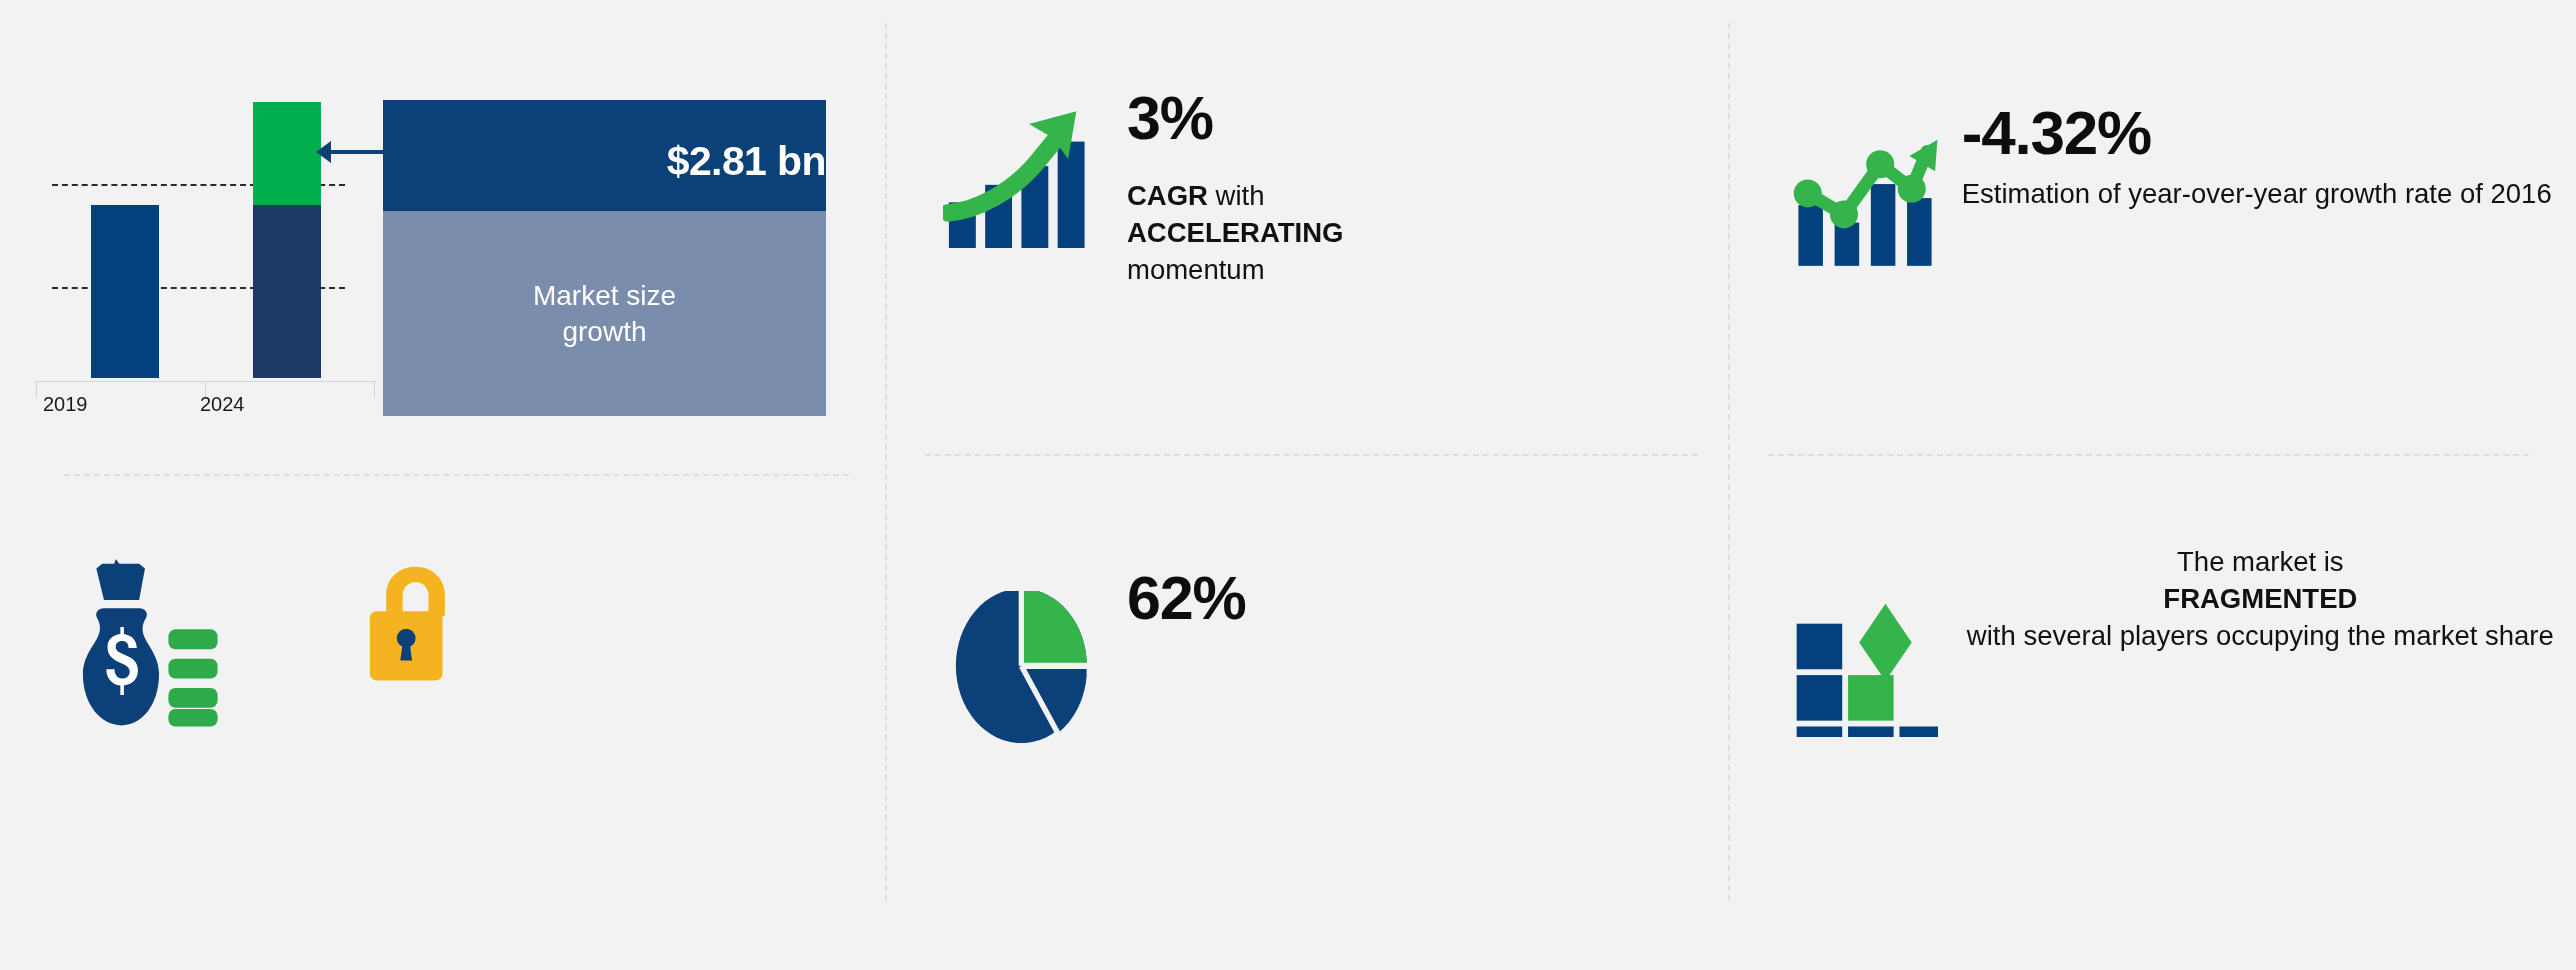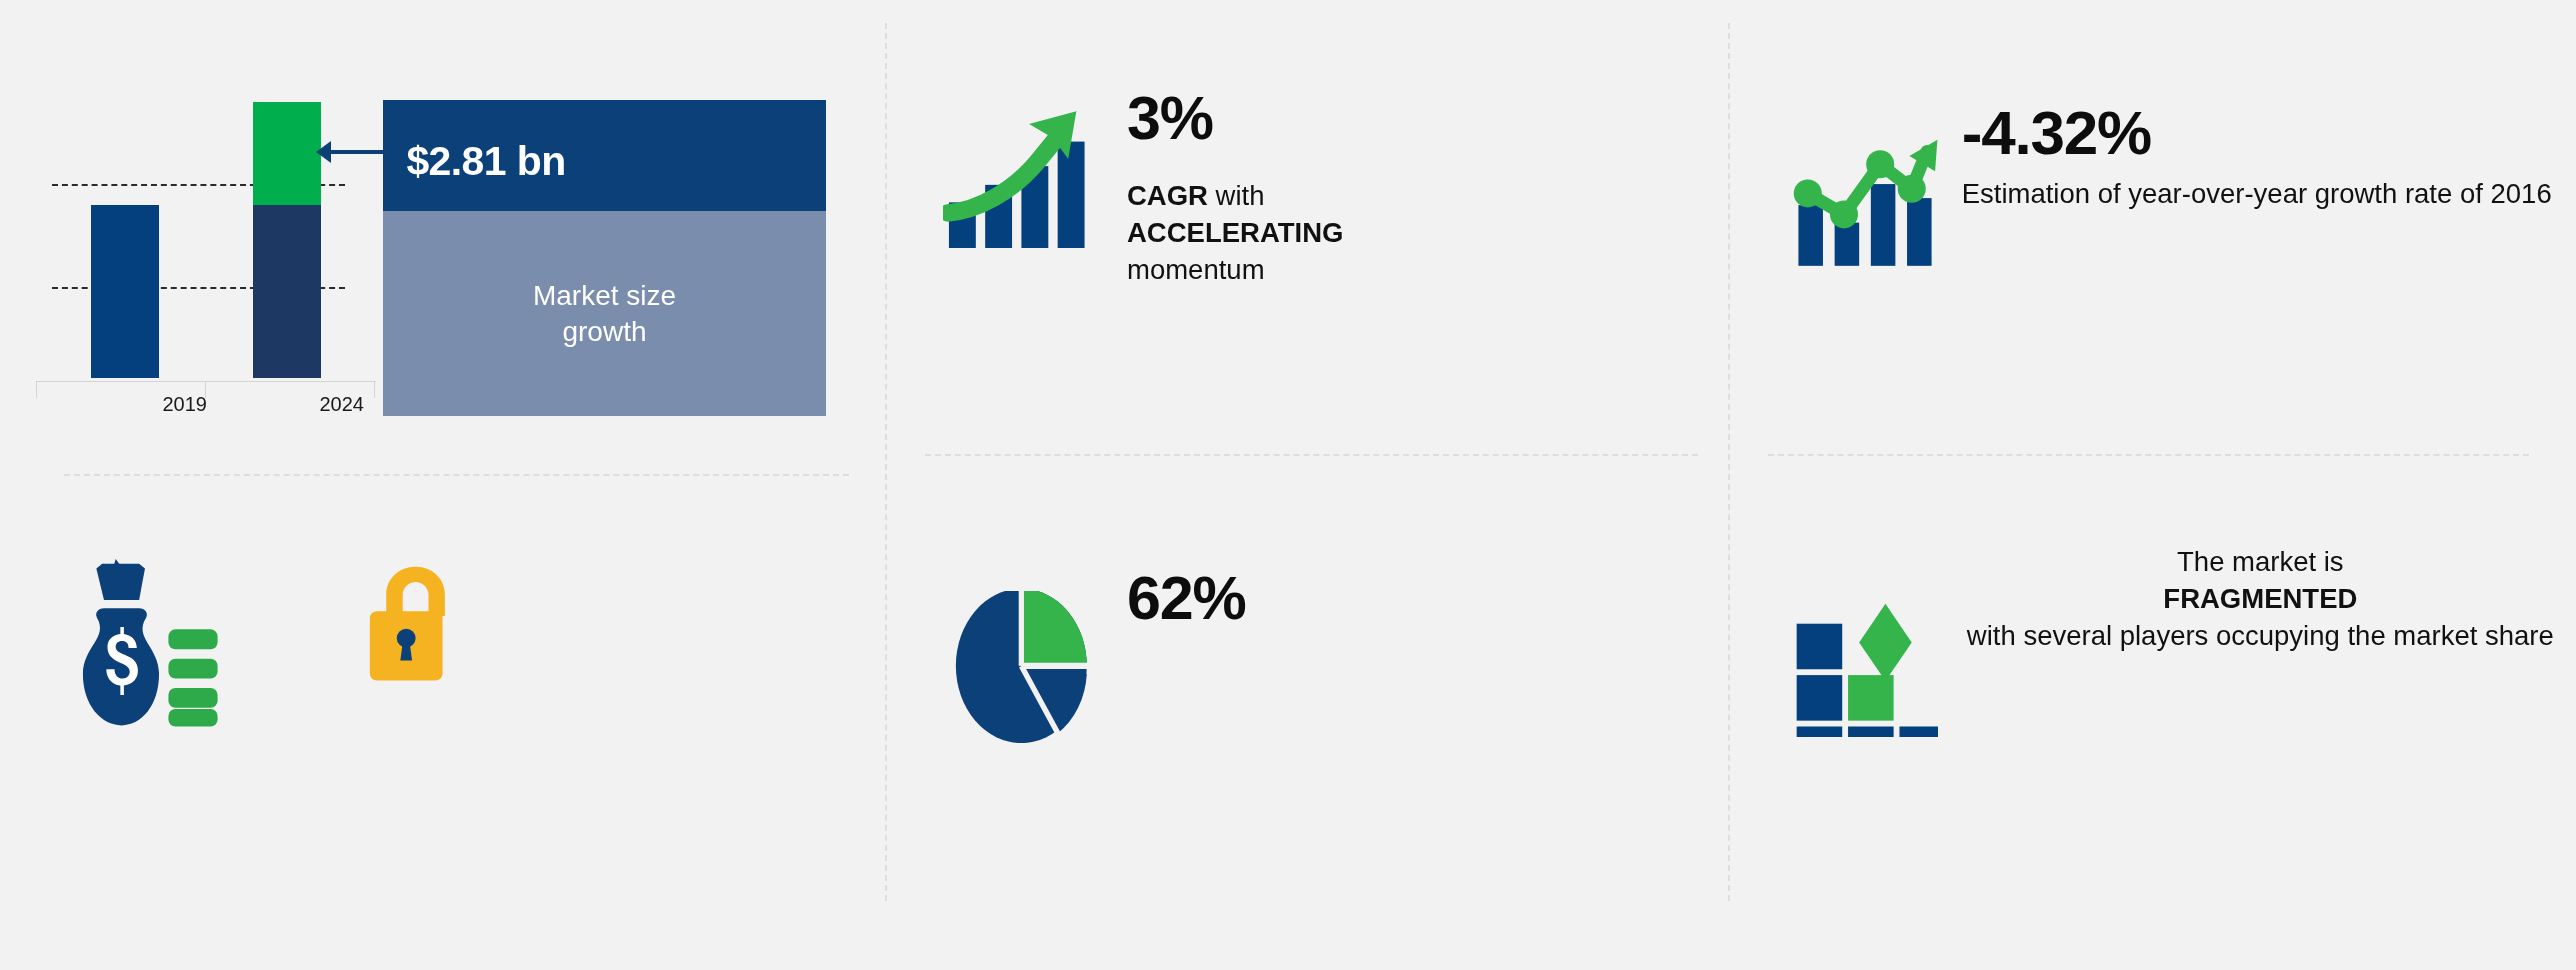--- a/index.html
+++ b/index.html
@@ -90,21 +90,21 @@
     border-left: 1.8px solid #d4d4d4;
   }
   #cat-axis .tick.t0 { left: 0; }
   #cat-axis .tick.t1 { left: 169px; }
   #cat-axis .tick.t2 { left: 338px; }
 
   .cat-label {
     position: absolute;
     top: 393px;
     width: 164px;
-    text-align: right;
+    text-align: left;
     font-size: 20px;
     color: #1a1a1a;
     font-family: "Liberation Sans", sans-serif;
   }
   #cat-2019 { left: 43px; }
   #cat-2024 { left: 200px; }
 
   
   #arrow-line {
     position: absolute;
@@ -123,20 +123,21 @@
 
   
   #callout-value {
     position: absolute;
     left: 383px; top: 100px;
     width: 443px; height: 122px;
     background: #0b4078;
     display: flex;
     align-items: center;
     padding-left: 23.4px;
+    justify-content: flex-end;
   }
   #callout-value .txt {
     color: #ffffff;
     font-size: 41px;
     font-weight: bold;
     letter-spacing: -0.6px;
   }
   #callout-label {
     position: absolute;
     left: 383px; top: 211px;

